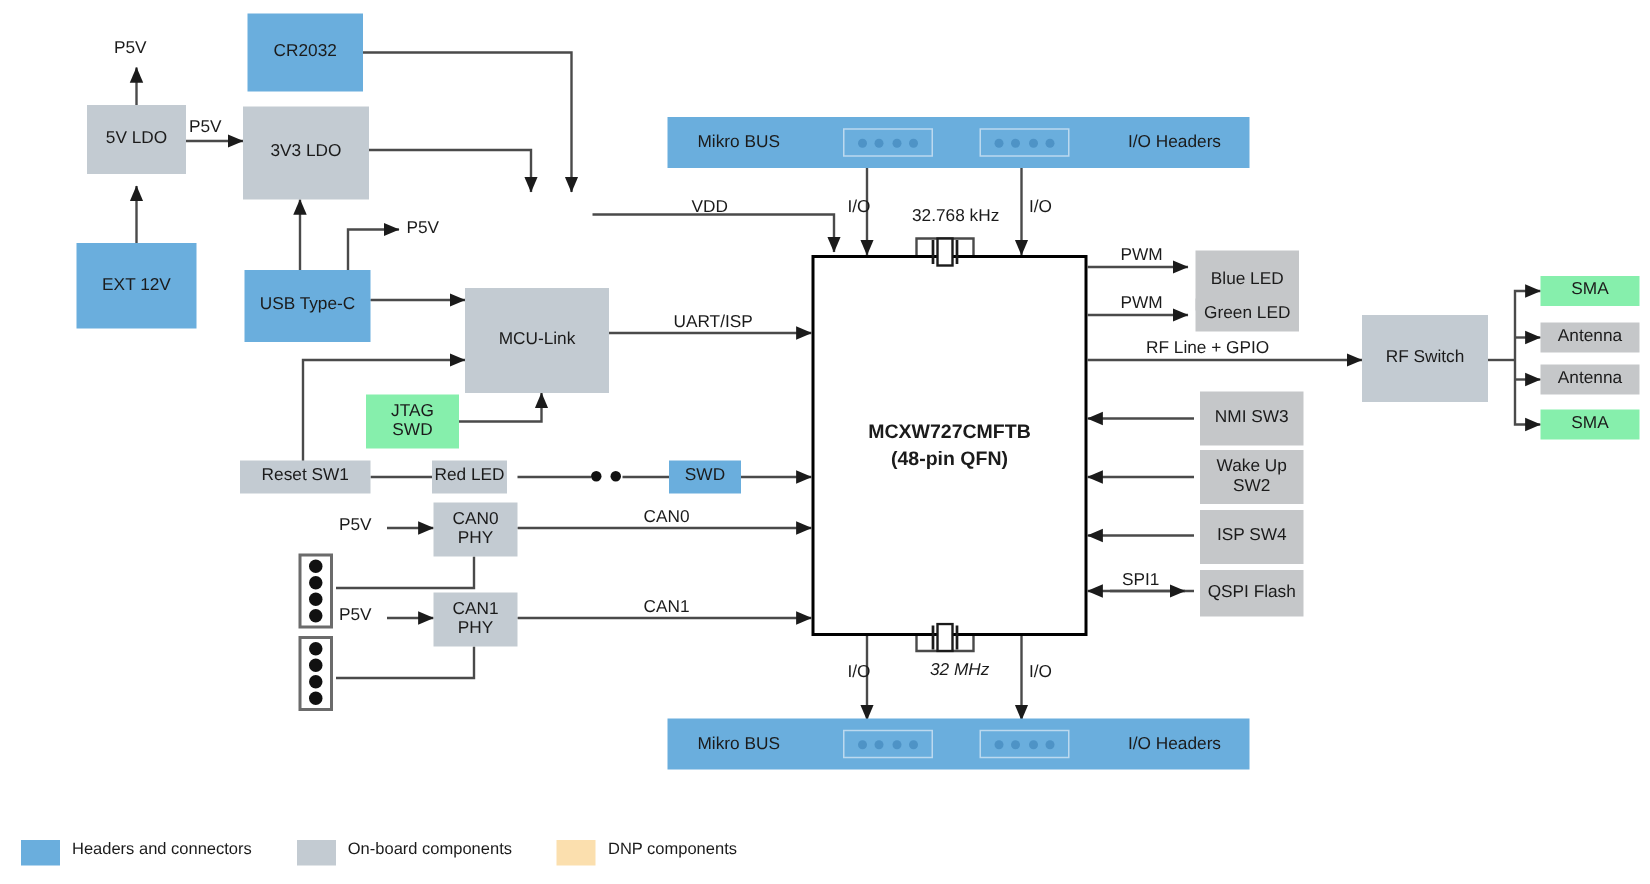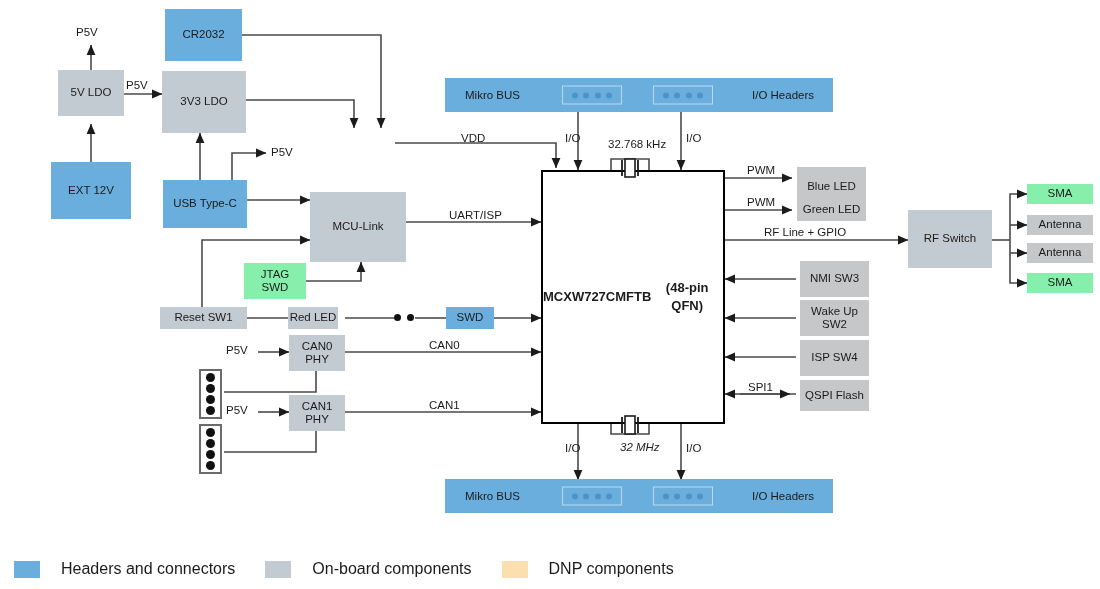--- a/index.html
+++ b/index.html
@@ -121,23 +121,23 @@
     position: absolute;
     left: 14px;
     top: 560px;
     display: flex;
     align-items: center;
     gap: 30px;
     z-index: 5;
   }
   .lgitem {
     display: flex;
-    align-items: center;
-    gap: 21px;
-    font-size: 16px;
+    align-items: flex-start;
+    gap: 8px;
+    font-size: 11px;
     color: #1b1b1b;
   }
   .lgsw {
     width: 26px;
     height: 17px;
     display: block;
   }
 </style>
 </head>
 <body>
@@ -294,21 +294,21 @@
     <i></i>
   </div>
 
   <div class="hdrpin" style="left:199px;top:424px;width:23px;height:50px;">
     <i></i>
     <i></i>
     <i></i>
     <i></i>
   </div>
 
-  <div class="blk mcu" style="left:541px;top:170px;width:184px;height:254px;flex-direction:row;">
+  <div class="blk mcu" style="left:541px;top:170px;width:184px;height:254px;flex-direction:column;">
     <span>MCXW727CMFTB</span>
     <span>(48-pin QFN)</span>
   </div>
 
   <div class="xtal" style="left:617px;top:158px;width:26px;height:20px;">
     <svg width="26" height="20" viewBox="0 0 26 20">
       <rect x="8" y="1" width="10" height="18" fill="#ffffff" stroke="#1b1b1b" stroke-width="1.6"></rect>
       <line x1="5" y1="2" x2="5" y2="18" stroke="#1b1b1b" stroke-width="1.8"></line>
       <line x1="21" y1="2" x2="21" y2="18" stroke="#1b1b1b" stroke-width="1.8"></line>
     </svg>

